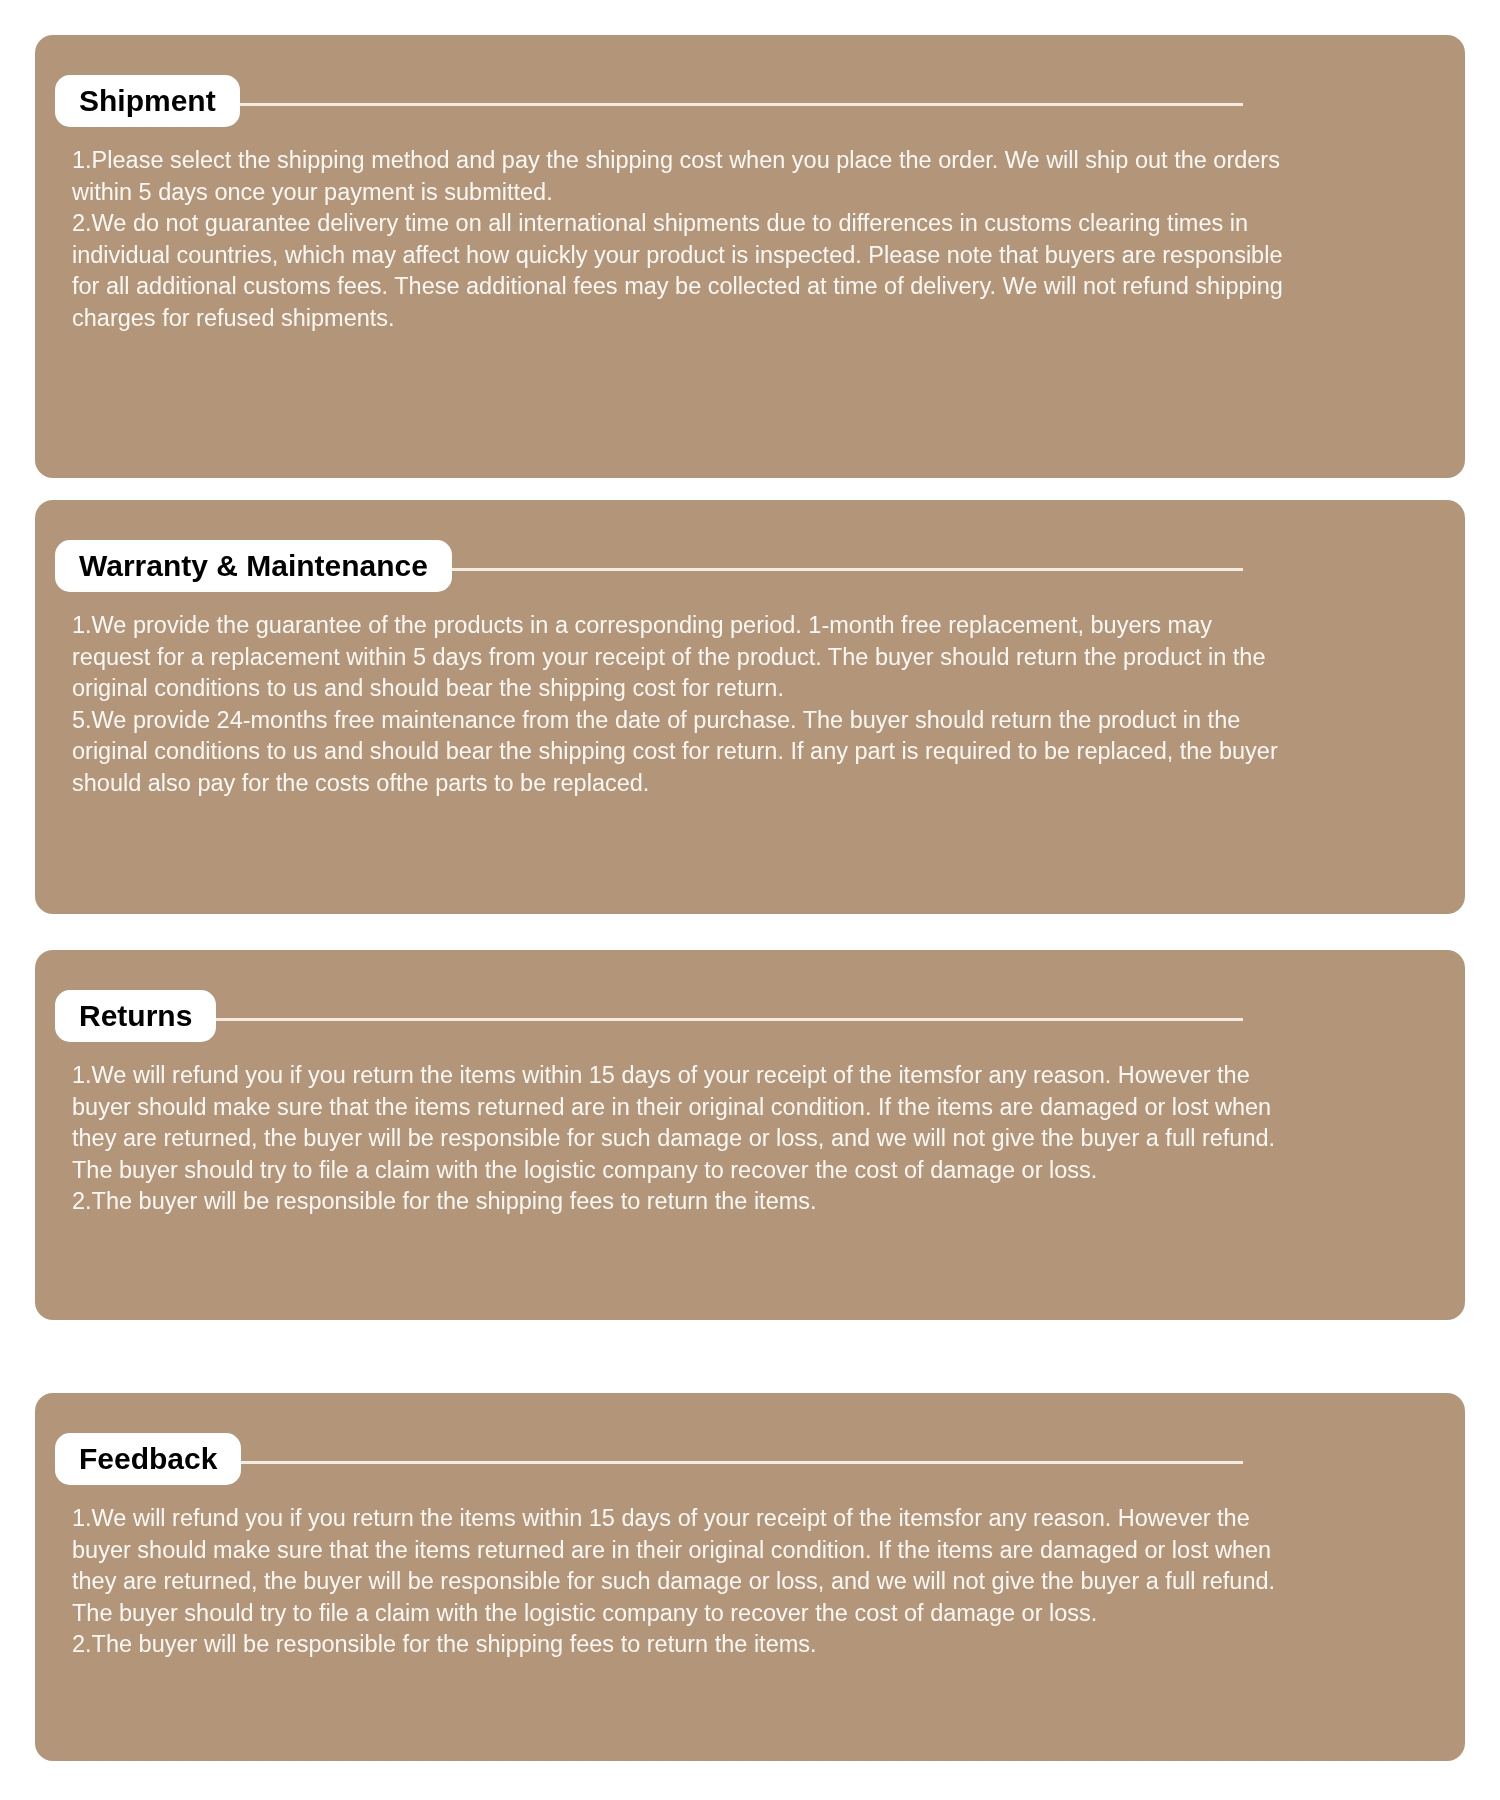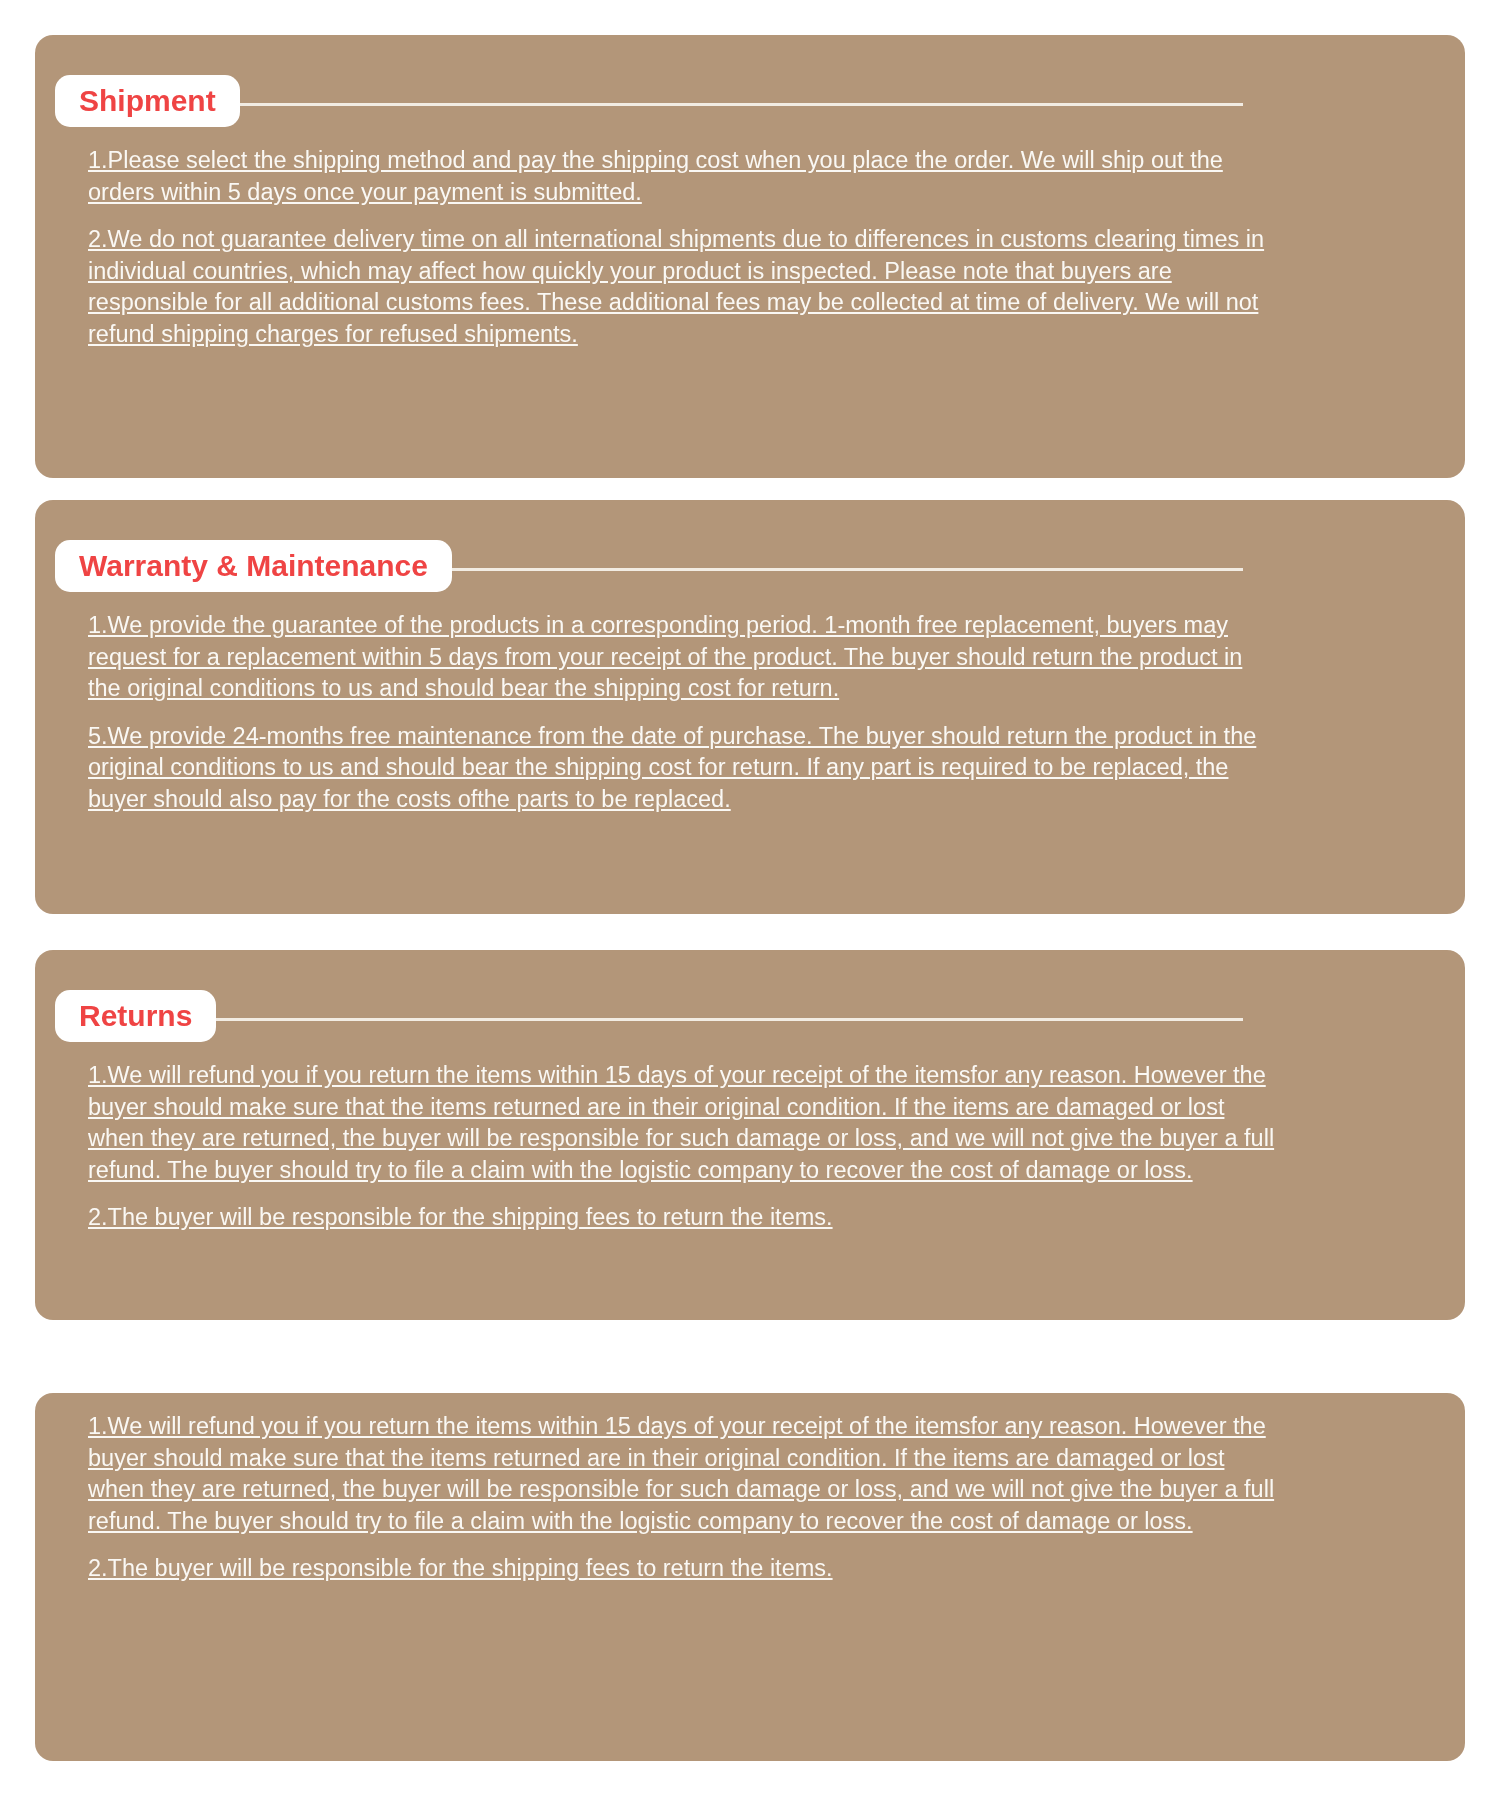--- a/index.html
+++ b/index.html
@@ -27,21 +27,21 @@
     box-sizing: border-box;
   }
   .card-header {
     display: flex;
     align-items: center;
     margin-top: 40px;
     margin-left: 20px;
   }
   .title-badge {
     background: #ffffff;
-    color: #ef4444;
+    color: #000000;
     font-weight: bold;
     font-size: 30px;
     line-height: 36px;
     padding: 8px 24px;
     border-radius: 15px;
     white-space: nowrap;
     flex: 0 0 auto;
   }
   .rule {
     flex: 1 1 auto;
@@ -51,23 +51,22 @@
     margin-top: 6px;
   }
   .card-body {
     margin: 18px 0 0 0;
     padding: 0 170px 0 37px;
     color: #faf8f4;
     font-size: 23.5px;
     line-height: 31.5px;
   }
   .card-body p {
-    margin: 16px;
+    margin: 0;
     padding: 0;
-    text-decoration: underline;
   }
   
   #card-shipment { top: 35px;   height: 443px; }
   #card-warranty { top: 500px;  height: 414px; }
   #card-returns  { top: 950px; height: 370px; }
   #card-feedback { top: 1393px; height: 368px; }
 </style>
 </head>
 <body>
 
@@ -100,19 +99,23 @@
       <div class="title-badge">Returns</div>
       <div class="rule"></div>
     </div>
     <div class="card-body">
       <p>1.We will refund you if you return the items within 15 days of your receipt of the itemsfor any reason. However the buyer should make sure that the items returned are in their original condition. If the items are damaged or lost when they are returned, the buyer will be responsible for such damage or loss, and we will not give the buyer a full refund. The buyer should try to file a claim with the logistic company to recover the cost of damage or loss.</p>
       <p>2.The buyer will be responsible for the shipping fees to return the items.</p>
     </div>
   </section>
 
   <section class="card" id="card-feedback">
+    <div class="card-header">
+      <div class="title-badge">Feedback</div>
+      <div class="rule"></div>
+    </div>
     <div class="card-body">
       <p>1.We will refund you if you return the items within 15 days of your receipt of the itemsfor any reason. However the buyer should make sure that the items returned are in their original condition. If the items are damaged or lost when they are returned, the buyer will be responsible for such damage or loss, and we will not give the buyer a full refund. The buyer should try to file a claim with the logistic company to recover the cost of damage or loss.</p>
       <p>2.The buyer will be responsible for the shipping fees to return the items.</p>
     </div>
   </section>
 
 </div>
 
 </body></html>

